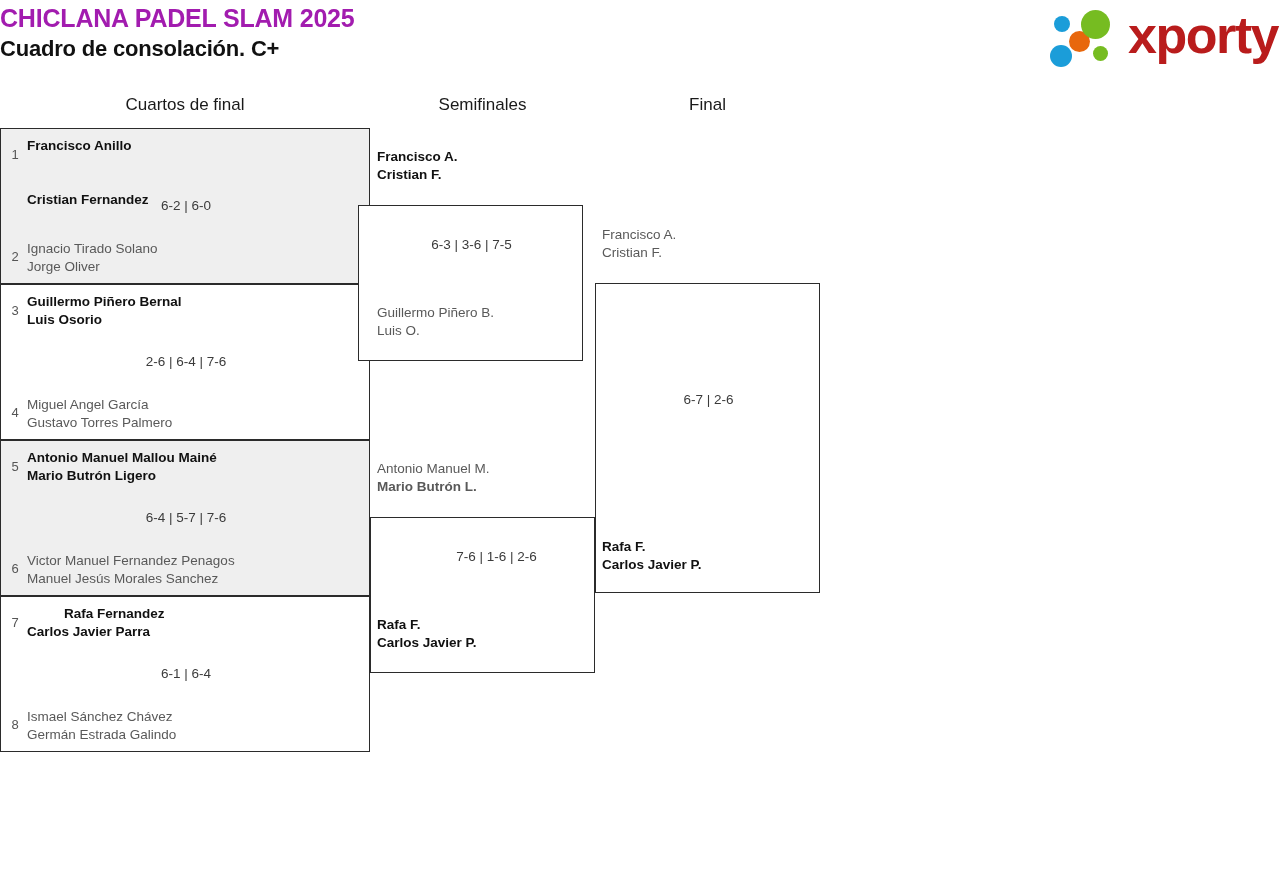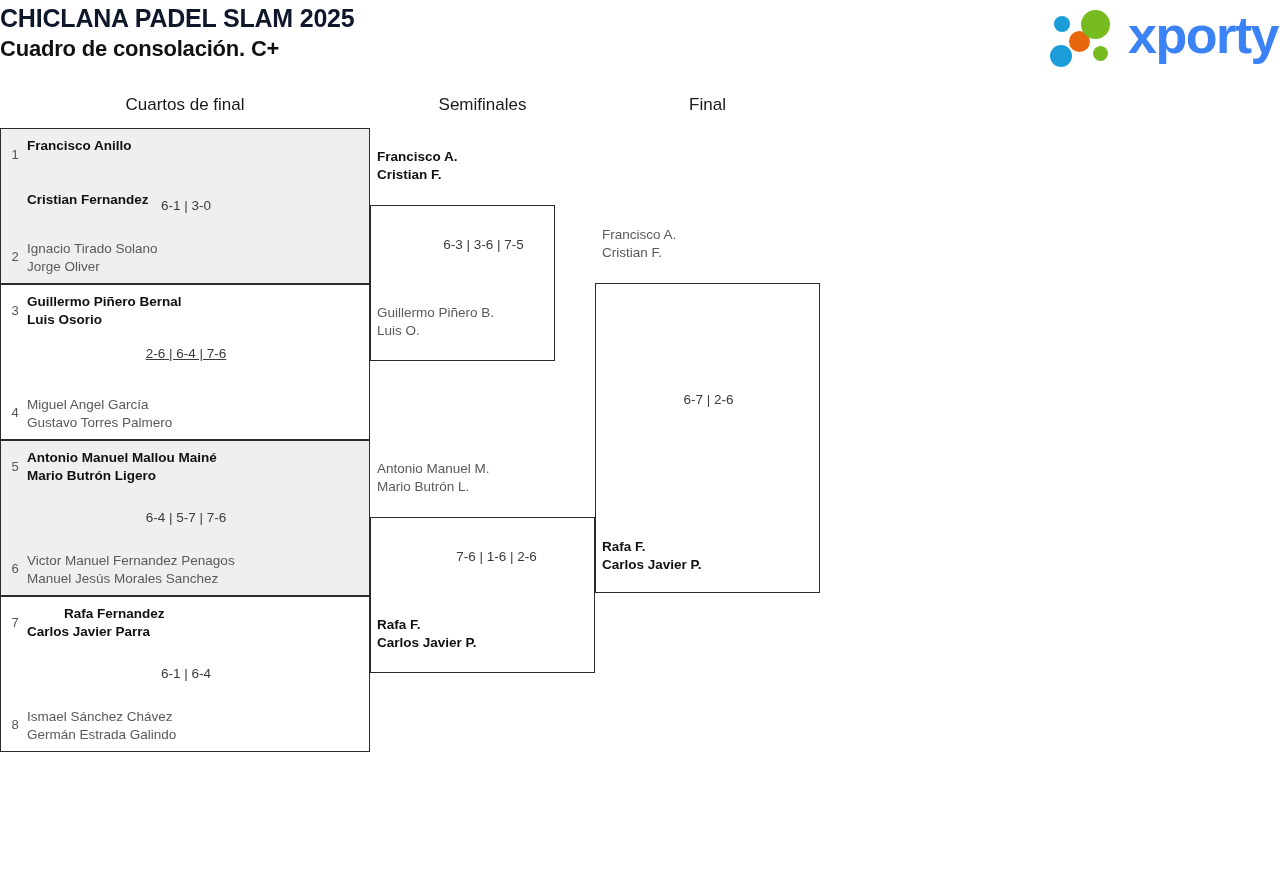--- a/index.html
+++ b/index.html
@@ -10,21 +10,21 @@
     font-family: "Liberation Sans", sans-serif;
     color: #1a1a1a;
     overflow: hidden;
   }
   #root { position: relative; width: 1280px; height: 883px; }
 
   
   .page-title {
     position: absolute; left: 0; top: 2px;
     font-size: 25px; font-weight: 700; line-height: 32px;
-    letter-spacing: -0.2px; color: #0f172a;
+    letter-spacing: -0.2px; color: #a21caf;
     white-space: nowrap;
   }
   .page-subtitle {
     position: absolute; left: 0; top: 34px;
     font-size: 22px; font-weight: 700; line-height: 30px;
     letter-spacing: -0.2px; color: #111;
     white-space: nowrap;
   }
 
   
@@ -87,42 +87,42 @@
   <div class="page-subtitle">Cuadro de consolación. C+</div>
 
   <div class="logo">
     <div class="logo-dots">
       <div class="dot" style="left:4px; top:8px; width:16px; height:16px; background:#1b9dd9;"></div>
       <div class="dot" style="left:19px; top:23px; width:21px; height:21px; background:#e8670c;"></div>
       <div class="dot" style="left:0px; top:37px; width:22px; height:22px; background:#1b9dd9;"></div>
       <div class="dot" style="left:31px; top:2px; width:29px; height:29px; background:#76bc21;"></div>
       <div class="dot" style="left:43px; top:38px; width:15px; height:15px; background:#76bc21;"></div>
     </div>
-    <div class="logo-word" style="color:#3b82f6;">xporty</div>
+    <div class="logo-word" style="color:#b91c1c;">xporty</div>
   </div>
 
   <div class="round-head" style="left:0px; width:370px;">Cuartos de final</div>
   <div class="round-head" style="left:370px; width:225px;">Semifinales</div>
   <div class="round-head" style="left:595px; width:225px;">Final</div>
 
   <div class="box qf-box qf-shaded" style="left:0px; top:128px; width:370px; height:156px;">
     <div class="seed" style="top:18px;">1</div>
     <div class="team win" style="top:8px;">Francisco Anillo</div>
     <div class="team win" style="top:26px;margin-top:36px;">Cristian Fernandez</div>
-    <div class="score" style="left:0px; top:69px; width:370px;">6-1 | 3-0</div>
+    <div class="score" style="left:0px; top:69px; width:370px;">6-2 | 6-0</div>
     <div class="seed" style="top:120px;">2</div>
     <div class="team lose" style="top:111px;">Ignacio Tirado Solano</div>
     <div class="team lose" style="top:129px;">Jorge Oliver</div>
   </div>
 
   <div class="box qf-box qf-plain" style="left:0px; top:284px; width:370px; height:156px;">
     <div class="seed" style="top:18px;">3</div>
     <div class="team win" style="top:8px;">Guillermo Piñero Bernal</div>
     <div class="team win" style="top:26px;">Luis Osorio</div>
-    <div class="score" style="left:0px; top:61px; width:370px;text-decoration:underline;">2-6 | 6-4 | 7-6</div>
+    <div class="score" style="left:0px; top:69px; width:370px;">2-6 | 6-4 | 7-6</div>
     <div class="seed" style="top:120px;">4</div>
     <div class="team lose" style="top:111px;">Miguel Angel García</div>
     <div class="team lose" style="top:129px;">Gustavo Torres Palmero</div>
   </div>
 
   <div class="box qf-box qf-shaded" style="left:0px; top:440px; width:370px; height:156px;">
     <div class="seed" style="top:18px;">5</div>
     <div class="team win" style="top:8px;">Antonio Manuel Mallou Mainé</div>
     <div class="team win" style="top:26px;">Mario Butrón Ligero</div>
     <div class="score" style="left:0px; top:69px; width:370px;">6-4 | 5-7 | 7-6</div>
@@ -134,35 +134,35 @@
   <div class="box qf-box qf-plain" style="left:0px; top:596px; width:370px; height:156px;">
     <div class="seed" style="top:18px;">7</div>
     <div class="team win" style="top:8px;margin-left:37px;">Rafa Fernandez</div>
     <div class="team win" style="top:26px;">Carlos Javier Parra</div>
     <div class="score" style="left:0px; top:69px; width:370px;">6-1 | 6-4</div>
     <div class="seed" style="top:120px;">8</div>
     <div class="team lose" style="top:111px;">Ismael Sánchez Chávez</div>
     <div class="team lose" style="top:129px;">Germán Estrada Galindo</div>
   </div>
 
-  <div class="conn-box" style="left:370px; top:205px; width:185px; height:156px;">
+  <div class="conn-box" style="left:358px; top:205px; width:225px; height:156px;">
     <div class="score" style="left:0px; top:31px; width:225px;">6-3 | 3-6 | 7-5</div>
   </div>
 
   <div class="adv win" style="left:377px; top:148px;">Francisco A.</div>
   <div class="adv win" style="left:377px; top:166px;">Cristian F.</div>
 
   <div class="adv lose" style="left:377px; top:304px;">Guillermo Piñero B.</div>
   <div class="adv lose" style="left:377px; top:322px;">Luis O.</div>
 
   <div class="conn-box" style="left:370px; top:517px; width:225px; height:156px;">
     <div class="score" style="left:0px; top:31px; width:251px;">7-6 | 1-6 | 2-6</div>
   </div>
   <div class="adv lose" style="left:377px; top:460px;">Antonio Manuel M.</div>
-  <div class="adv lose" style="left:377px; top:478px;">Mario Butrón L.</div>
+  <div class="adv lose" style="left:377px; top:478px;font-weight:bold;">Mario Butrón L.</div>
   <div class="adv win" style="left:377px; top:616px;">Rafa F.</div>
   <div class="adv win" style="left:377px; top:634px;">Carlos Javier P.</div>
 
   <div class="conn-box" style="left:595px; top:283px; width:225px; height:310px;">
     <div class="score" style="left:0px; top:108px; width:225px;">6-7 | 2-6</div>
   </div>
   <div class="adv lose" style="left:602px; top:226px;">Francisco A.</div>
   <div class="adv lose" style="left:602px; top:244px;">Cristian F.</div>
   <div class="adv win" style="left:602px; top:538px;">Rafa F.</div>
   <div class="adv win" style="left:602px; top:556px;">Carlos Javier P.</div>

